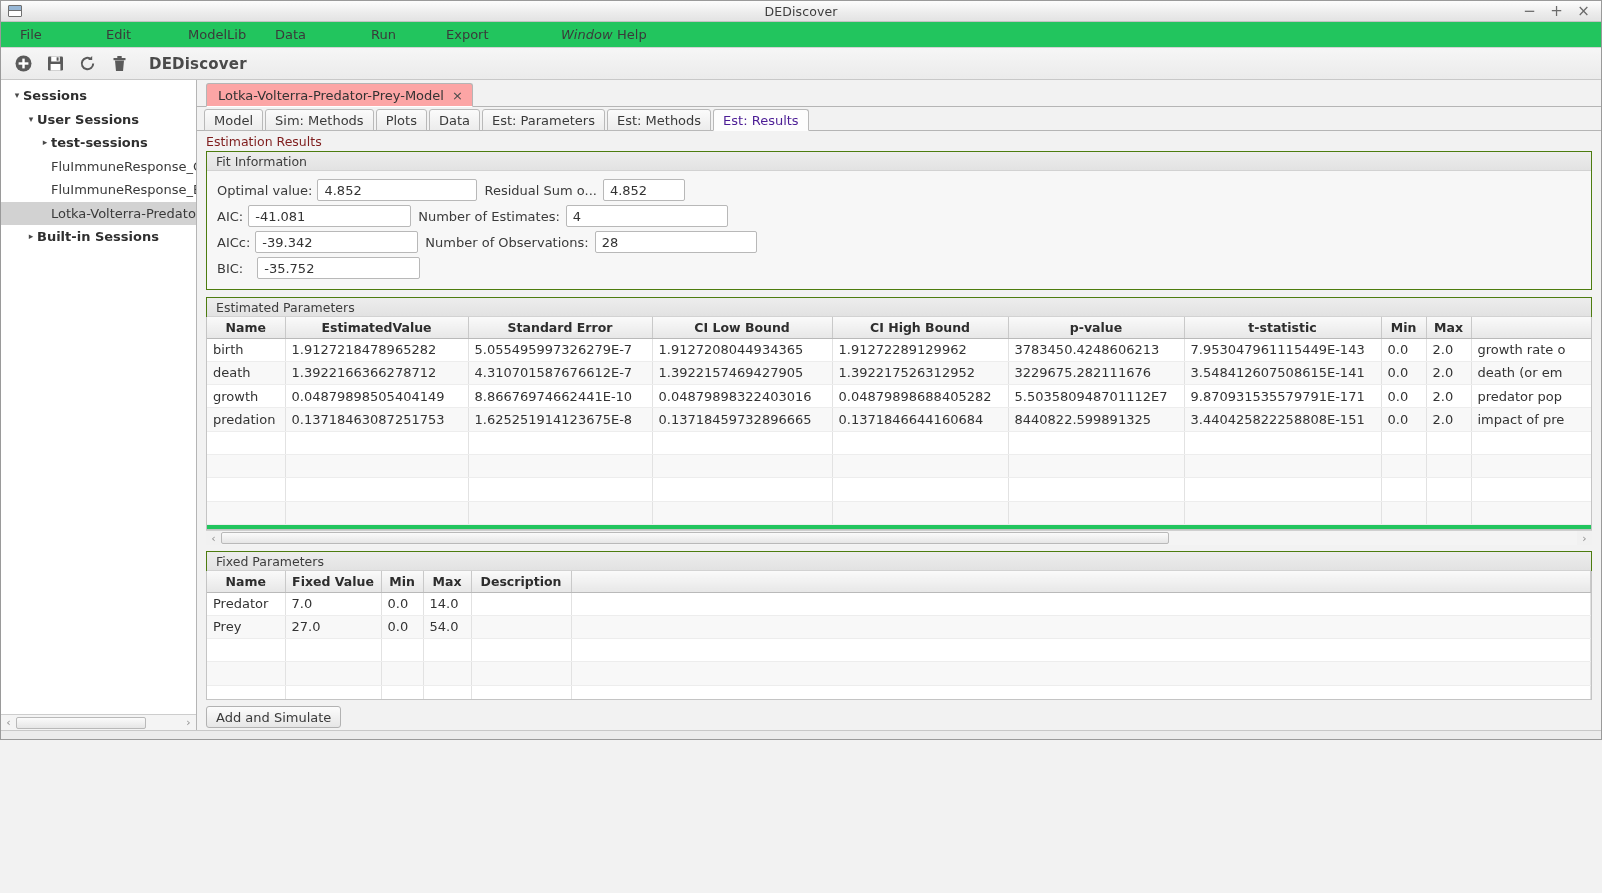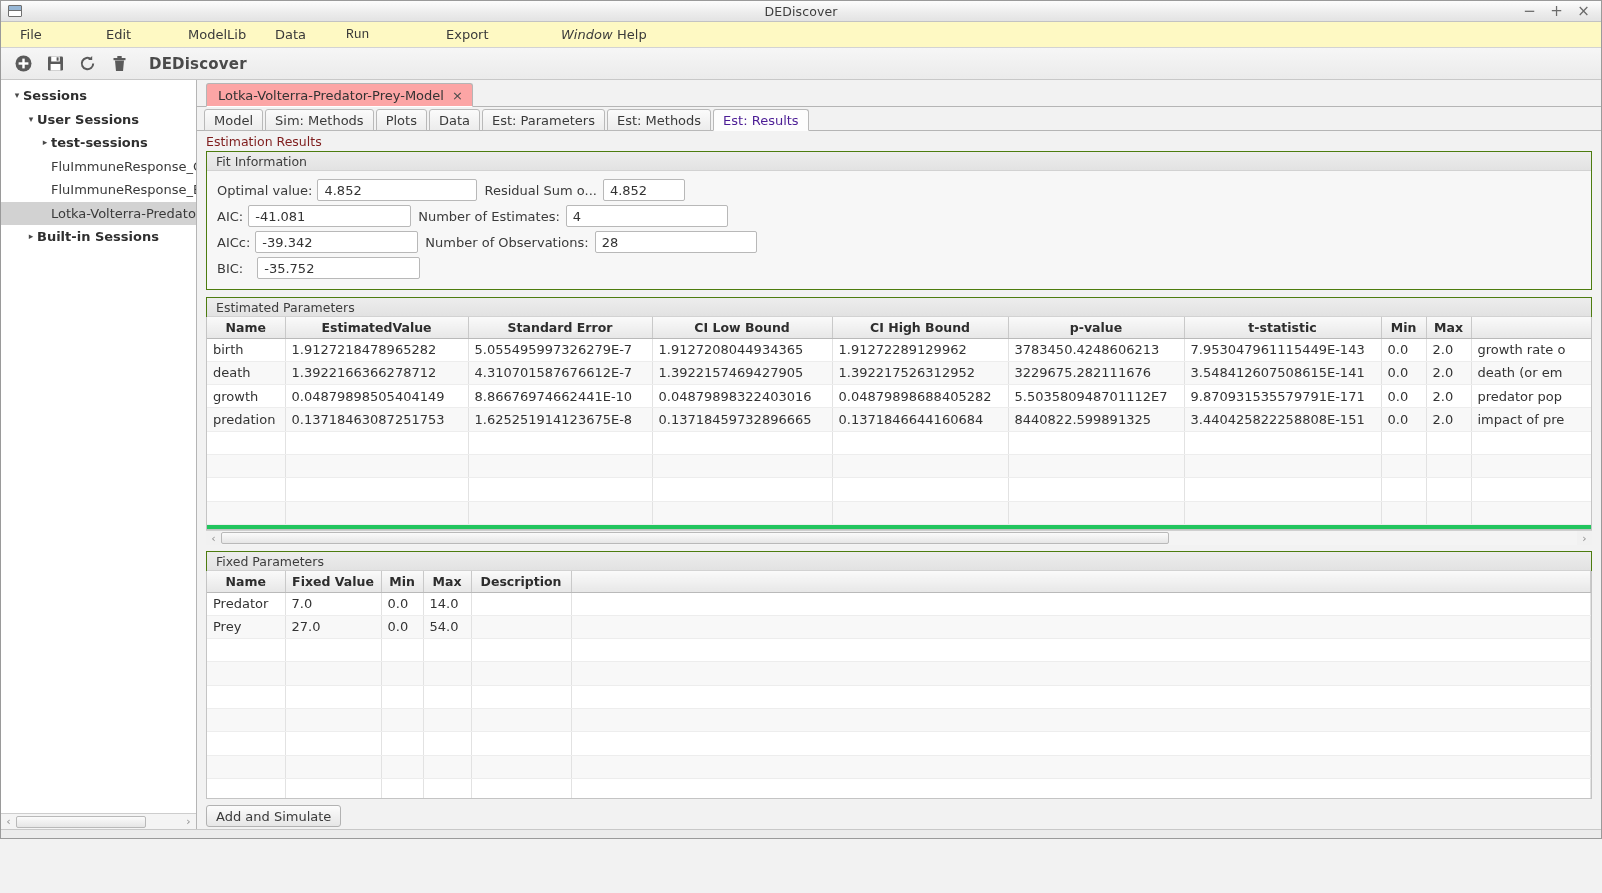--- a/index.html
+++ b/index.html
@@ -5,21 +5,21 @@
   * { box-sizing: border-box; }
   html, body {
     margin: 0; padding: 0;
     width: 1602px; height: 893px;
     overflow: hidden;
     background: #f2f2f2;
     font-family: "DejaVu Sans", "Liberation Sans", sans-serif;
     font-size: 13px;
     color: #3a3a3a;
   }
-  #app { width: 1602px; height: 839px; position: relative;
+  #app { width: 1602px; height: 740px; position: relative;
          display: flex; flex-direction: column;
          border: 1px solid #9a9a9a; }
 
   
   .titlebar {
     height: 21px; flex: 0 0 21px;
     background: linear-gradient(to bottom,#fdfdfd 0%,#ececec 60%,#e3e3e3 100%);
     border-bottom: 1px solid #c3c3c3;
     display: flex; align-items: center; position: relative;
   }
@@ -39,21 +39,21 @@
   .win-buttons {
     margin-left: auto; display: flex; align-items: center;
     gap: 14px; padding-right: 11px; position: relative; z-index: 2;
   }
   .win-btn { font-size: 15px; color: #6b6b6b; line-height: 1;
              cursor: default; width: 13px; text-align: center; }
 
   
   .menubar {
     height: 26px; flex: 0 0 26px;
-    background: #fef9c3; border-bottom: 1px solid #d3d3d3;
+    background: #22c55e; border-bottom: 1px solid #d3d3d3;
     display: flex; align-items: center;
   }
   .menu-item { font-size: 13px; color: #3a3a3a; cursor: default; }
 
   
   .toolbar {
     height: 32px; flex: 0 0 32px;
     background: linear-gradient(to bottom,#f6f6f6,#ebebeb);
     border-bottom: 1px solid #c8c8c8;
     display: flex; align-items: center; padding-left: 13px; gap: 13px;
@@ -186,21 +186,21 @@
       <span class="win-btn">+</span>
       <span class="win-btn">×</span>
     </div>
   </div>
 
   <div class="menubar" style="position:relative;">
     <span class="menu-item" style="position:absolute;left:19px;">File</span>
     <span class="menu-item" style="position:absolute;left:105px;">Edit</span>
     <span class="menu-item" style="position:absolute;left:187px;">ModelLib</span>
     <span class="menu-item" style="position:absolute;left:274px;">Data</span>
-    <span class="menu-item" style="position:absolute;left:345px;font-family:Liberation Mono, monospace;">Run</span>
+    <span class="menu-item" style="position:absolute;left:370px;">Run</span>
     <span class="menu-item" style="position:absolute;left:445px;">Export</span>
     <span class="menu-item" style="position:absolute;left:560px;font-style:italic;">Window</span>
     <span class="menu-item" style="position:absolute;left:616px;">Help</span>
   </div>
 
   <div class="toolbar">
     <span class="tb-icon">
       <svg width="19" height="19" viewBox="0 0 19 19">
         <circle cx="9.5" cy="9.5" r="8" fill="#5a5a5a"></circle>
         <rect x="8.3" y="4.6" width="2.4" height="9.8" fill="#fff"></rect>

